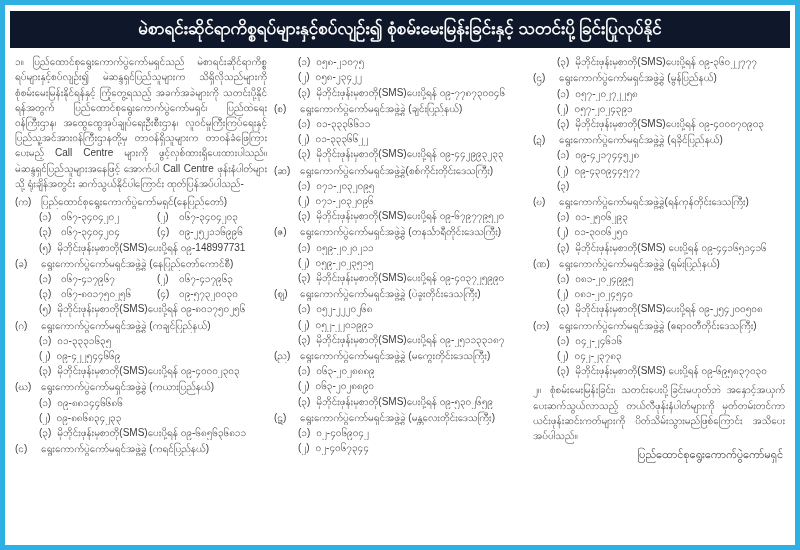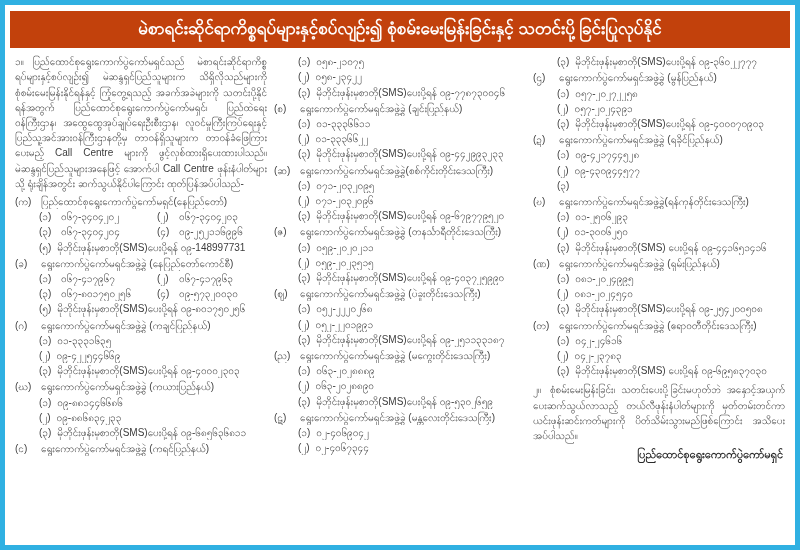--- a/index.html
+++ b/index.html
@@ -7,21 +7,21 @@
   .page{
     width:800px;height:550px;
     background:#ffffff;
     border:5px solid #2fb0e2;
     font-family:"Liberation Sans","DejaVu Sans",sans-serif;
     overflow:hidden;
     position:relative;
   }
   .banner{
     margin:6px 5px 4px 5px;
-    background:#c2410c;
+    background:#0f172a;
     color:#ffffff;
     text-align:center;
     font-weight:bold;
     font-size:17px;
     line-height:1.3;
     padding:7px 4px 8px 4px;
   }
   .columns{
     display:flex;
     gap:7px;
@@ -57,21 +57,21 @@
   }
   .line.num2{
     padding-left:24px;
     display:grid;
     grid-template-columns:22px 96px 22px auto;
     white-space:nowrap;
     overflow:hidden;
   }
   .line.signature{
     text-align:right;
-    font-weight:bold;
+    font-weight:normal;
     color:#2a2a2a;
     font-size:11px;
     margin-top:4px;
     padding-right:2px;
   }
   .closing-gap{margin-top:4px;}
 </style>
 </head>
 <body>
 

